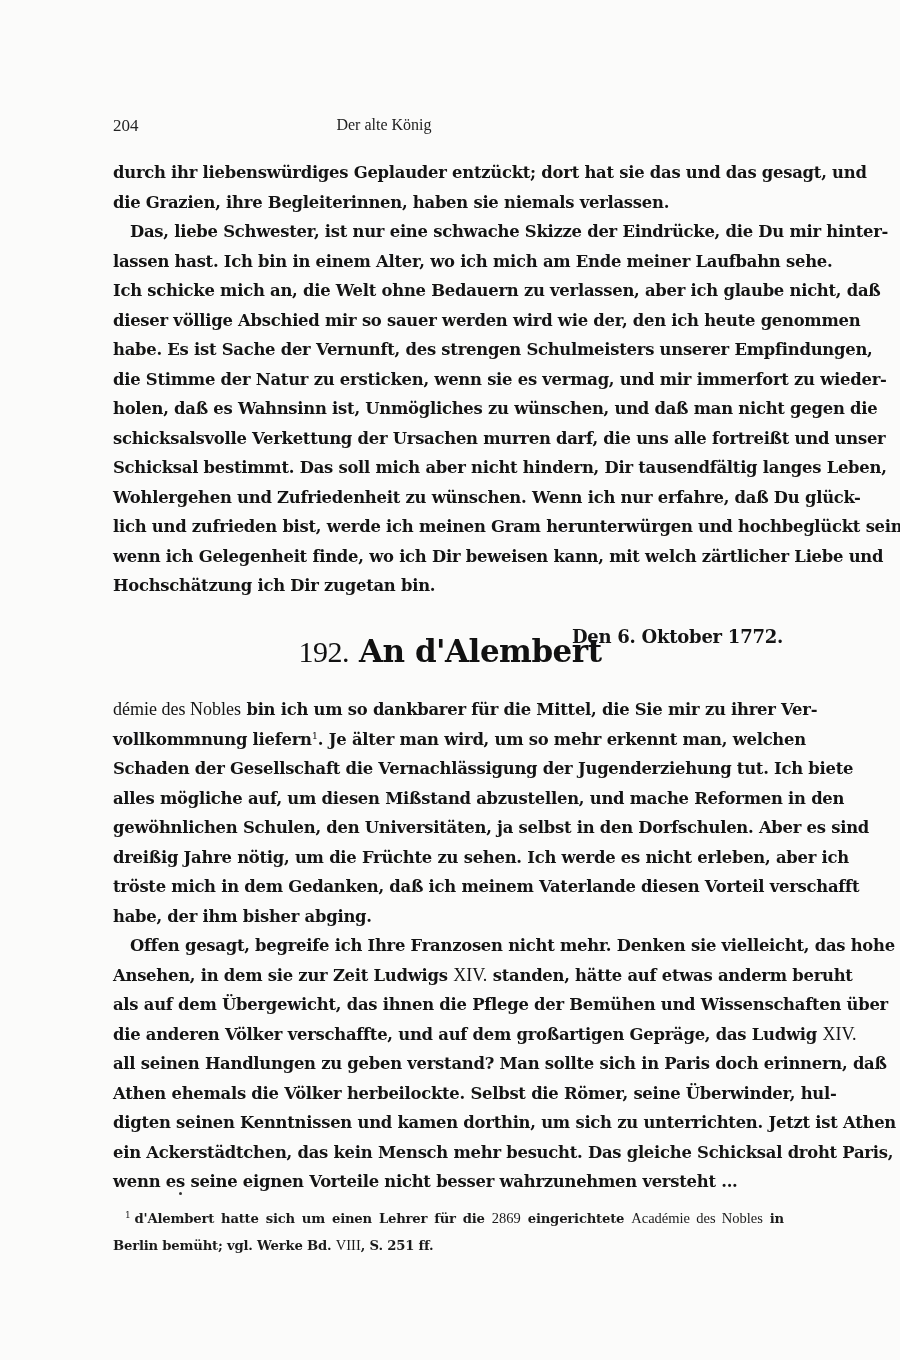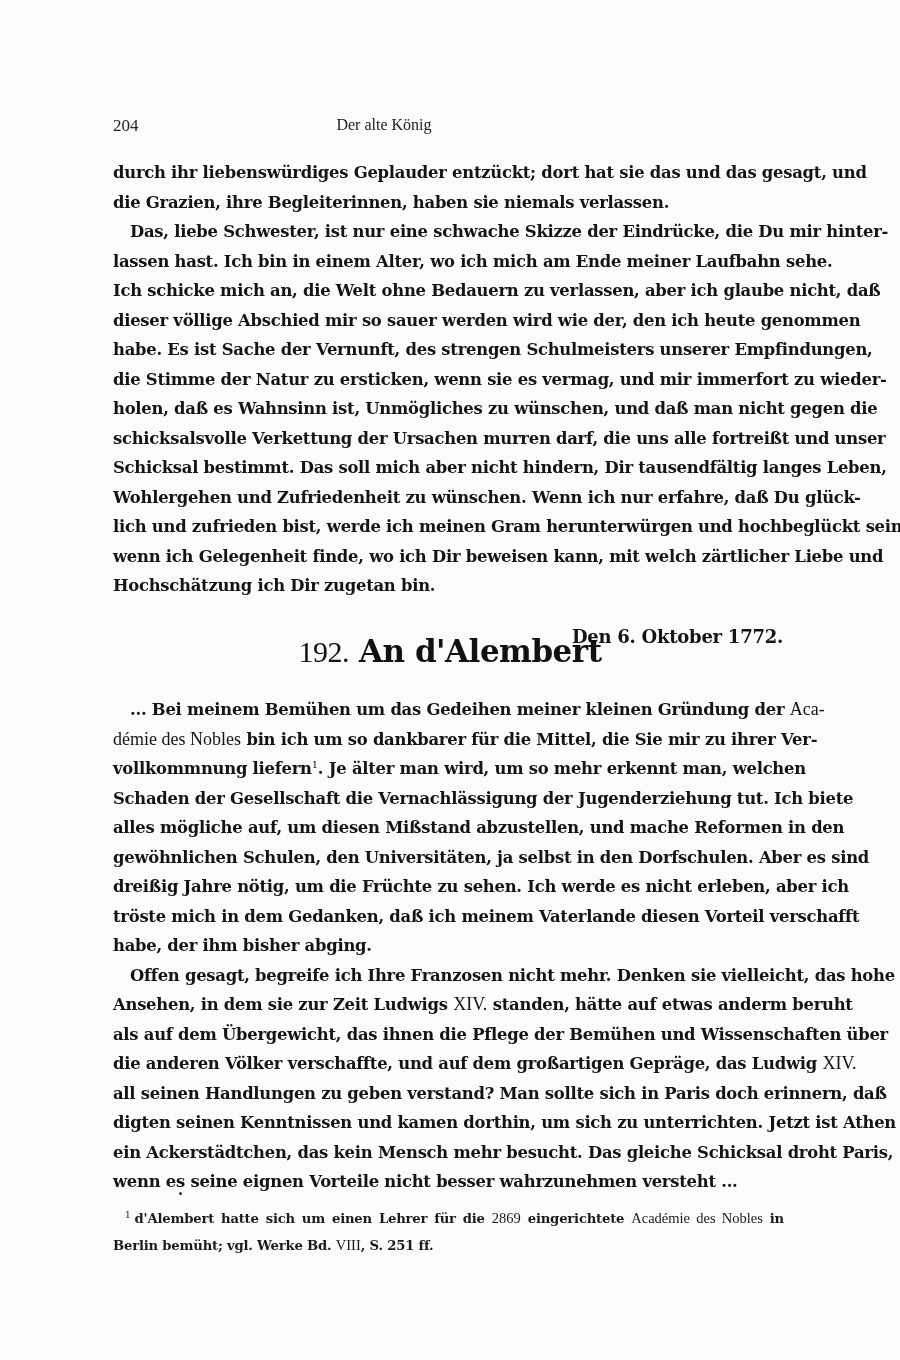--- a/index.html
+++ b/index.html
@@ -109,36 +109,36 @@
   </div>
 
   <div class="heading">
     <span class="num">192.</span><span>An d'Alembert</span>
   </div>
 
   <div class="date-line">Den 6. Oktober 1772.</div>
 
   <div class="text-block block2">
     <p>
-      <span class="line" style="padding-left:17px"><span>... Bei meinem Bemühen um das Gedeihen meiner kleinen Gründung der </span><span class="latin">Aca-</span></span>
       <span class="line"><span class="latin">démie des Nobles</span><span> bin ich um so dankbarer für die Mittel, die Sie mir zu ihrer Ver-</span></span>
       <span class="line"><span>vollkommnung liefern</span><sup>1</sup><span>. Je älter man wird, um so mehr erkennt man, welchen</span></span>
       <span class="line">Schaden der Gesellschaft die Vernachlässigung der Jugenderziehung tut. Ich biete</span>
       <span class="line">alles mögliche auf, um diesen Mißstand abzustellen, und mache Reformen in den</span>
       <span class="line">gewöhnlichen Schulen, den Universitäten, ja selbst in den Dorfschulen. Aber es sind</span>
       <span class="line">dreißig Jahre nötig, um die Früchte zu sehen. Ich werde es nicht erleben, aber ich</span>
       <span class="line">tröste mich in dem Gedanken, daß ich meinem Vaterlande diesen Vorteil verschafft</span>
       <span class="line last">habe, der ihm bisher abging.</span>
     </p>
     <p>
       <span class="line" style="padding-left:17px">Offen gesagt, begreife ich Ihre Franzosen nicht mehr. Denken sie vielleicht, das hohe</span>
       <span class="line"><span>Ansehen, in dem sie zur Zeit Ludwigs </span><span class="latin">XIV.</span><span> standen, hätte auf etwas anderm beruht</span></span>
       <span class="line">als auf dem Übergewicht, das ihnen die Pflege der Bemühen und Wissenschaften über</span>
       <span class="line"><span>die anderen Völker verschaffte, und auf dem großartigen Gepräge, das Ludwig </span><span class="latin">XIV.</span></span>
       <span class="line">all seinen Handlungen zu geben verstand? Man sollte sich in Paris doch erinnern, daß</span>
+      <span class="line">Athen ehemals die Völker herbeilockte. Selbst die Römer, seine Überwinder, hul-</span>
       <span class="line">digten seinen Kenntnissen und kamen dorthin, um sich zu unterrichten. Jetzt ist Athen</span>
       <span class="line">ein Ackerstädtchen, das kein Mensch mehr besucht. Das gleiche Schicksal droht Paris,</span>
       <span class="line last">wenn es seine eignen Vorteile nicht besser wahrzunehmen versteht ...</span>
     </p>
   </div>
 
   <div class="footnote-mark"></div>
 
   <div class="footnote">
     <span class="line"><sup>1</sup><span>d'Alembert hatte sich um einen Lehrer für die </span><span class="latin">2869</span><span> eingerichtete </span><span class="latin">Académie des Nobles</span><span> in</span></span>

